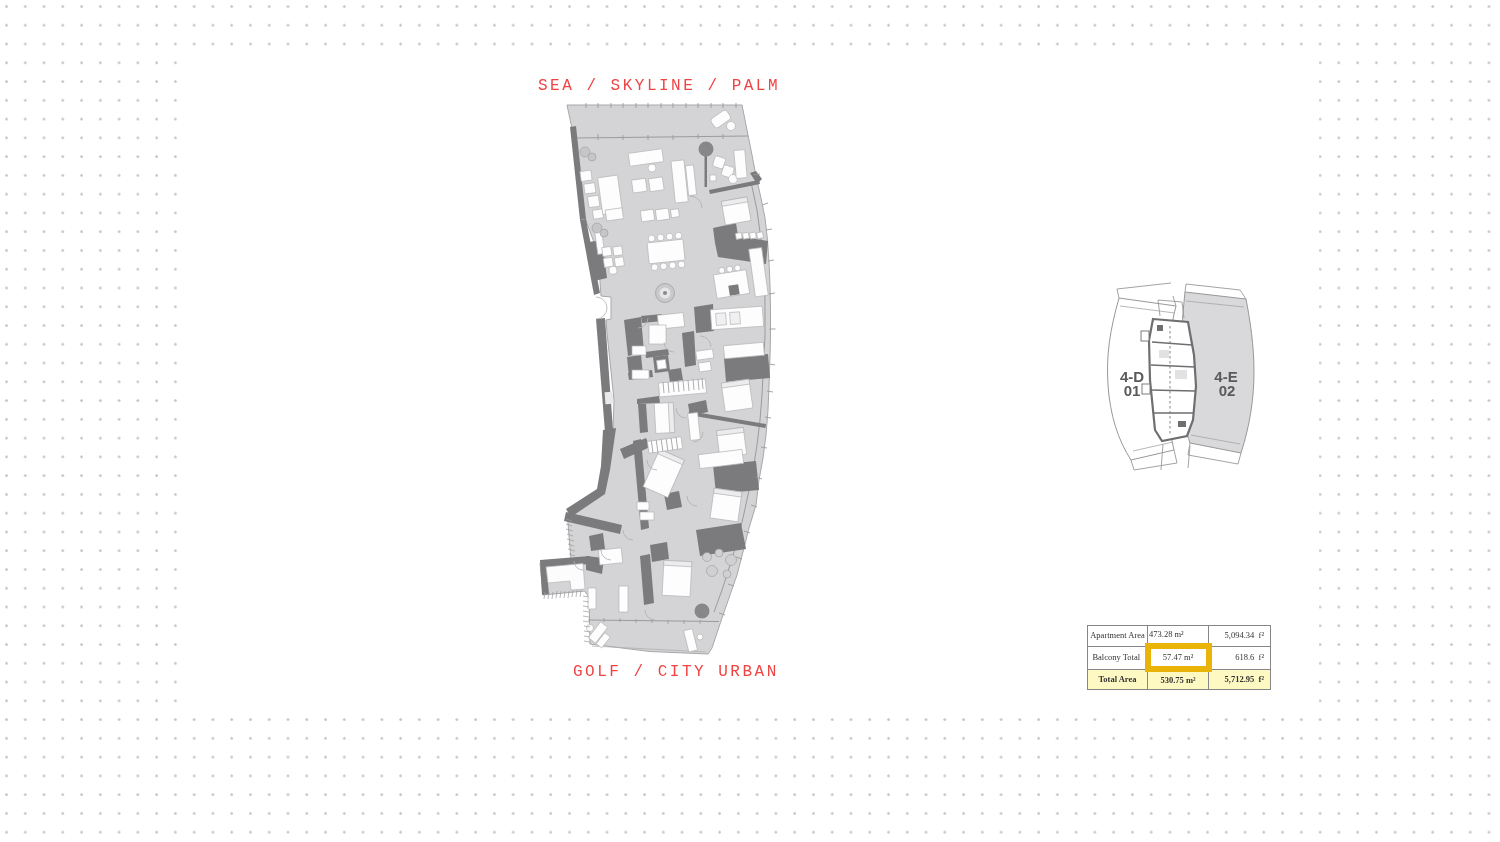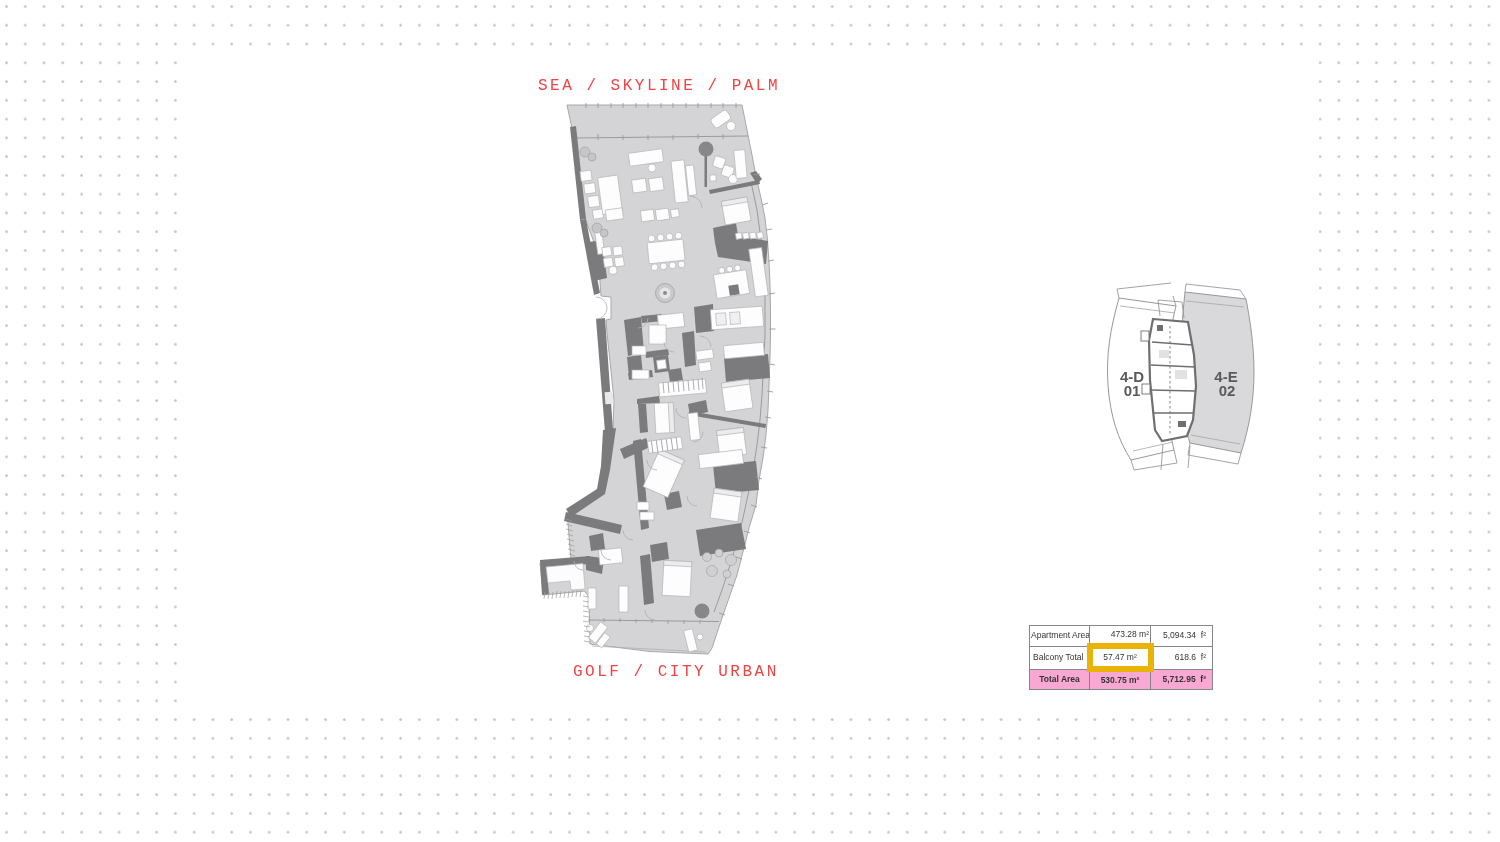--- a/index.html
+++ b/index.html
@@ -401,33 +401,33 @@
 </g>
 
 <g font-family="Liberation Sans, sans-serif" font-weight="bold" font-size="15px" fill="#5a5a5c" text-anchor="middle">
 <text x="1132" y="382">4-D</text>
 <text x="1132" y="395.5">01</text>
 <text x="1226" y="382">4-E</text>
 <text x="1227" y="395.5">02</text>
 </g>
 </svg>
 
-<div style="position:absolute;left:1029px;top:625px;width:183px;font-family:Liberation Sans, sans-serif;font-size:9px;color:#333;">
+<div style="position:absolute;left:1087px;top:625px;width:183px;font-family:Liberation Serif, serif;font-size:9px;color:#333;">
 <table style="border-collapse:collapse;width:183px;table-layout:fixed;">
  <tbody>
         <tr>
   <td style="border:1px solid #868686;width:60px;text-align:center;">Apartment Area</td>
-  <td style="border:1px solid #868686;width:61px;text-align:right;">473.28&nbsp;m²</td>
+  <td style="border:1px solid #868686;width:61px;text-align:left;">473.28&nbsp;m²</td>
   <td style="border:1px solid #868686;width:62px;text-align:right;padding-right:6px;">5,094.34&nbsp;&nbsp;f²</td>
  </tr>
  <tr>
   <td style="border:1px solid #868686;text-align:center;">Balcony Total</td>
   <td style="border:6px solid #eab308;text-align:center;">57.47&nbsp;m²</td>
   <td style="border:1px solid #868686;text-align:right;padding-right:6px;">618.6&nbsp;&nbsp;f²</td>
  </tr>
- <tr style="background:#f9a8d4;font-weight:bold;">
+ <tr style="background:#fef9c3;font-weight:bold;">
   <td style="border:1px solid #868686;text-align:center;">Total Area</td>
   <td style="border:1px solid #868686;text-align:center;">530.75&nbsp;m²</td>
   <td style="border:1px solid #868686;text-align:right;padding-right:6px;margin-left:40px;">5,712.95&nbsp;&nbsp;f²</td>
  </tr>
 </tbody>
     </table>
 </div>
 
 </body></html>

